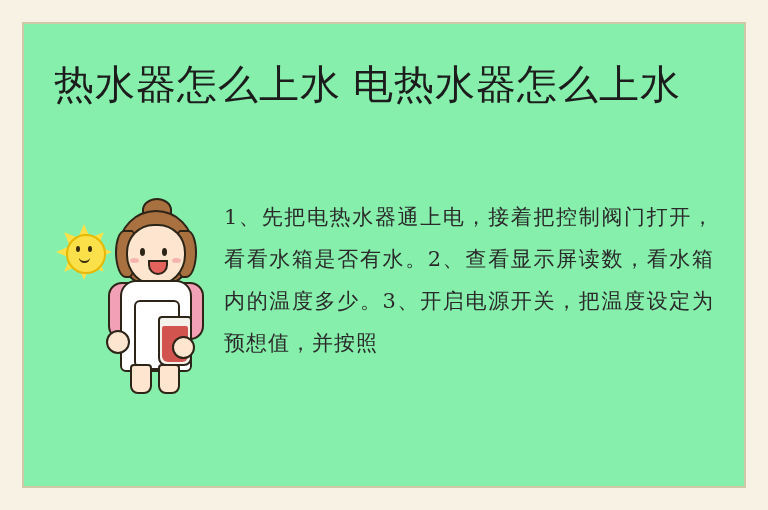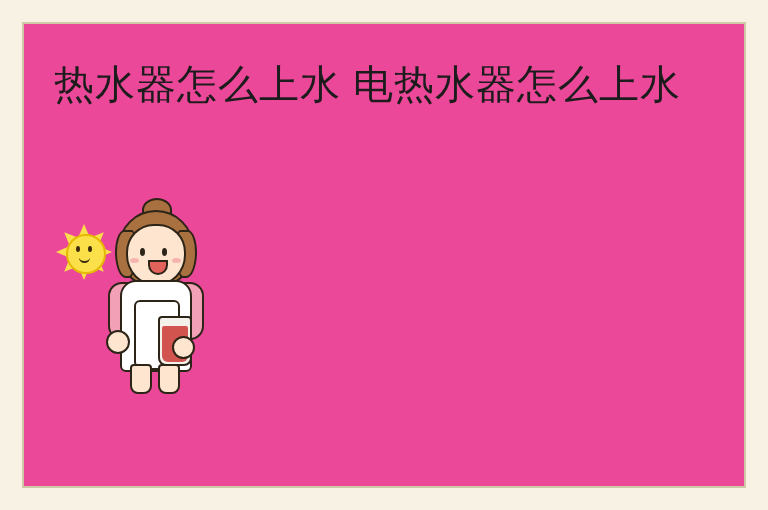--- a/index.html
+++ b/index.html
@@ -14,21 +14,21 @@
     overflow: hidden;
   }
   .card {
     position: absolute;
     left: 22px;
     top: 22px;
     width: 724px;
     height: 466px;
     box-sizing: border-box;
     border: 2px solid #cfc9a8;
-    background: #ec4899;
+    background: #86efac;
   }
   .title {
     position: absolute;
     left: 30px;
     top: 32px;
     width: 640px;
     font-size: 40px;
     line-height: 56px;
     color: #1c1c1c;
     font-family: "Liberation Sans", sans-serif;
@@ -341,15 +341,16 @@
         </div>
         <div class="hand-r"></div>
         <div class="legs">
           <div class="leg l"></div>
           <div class="leg r"></div>
         </div>
       </div>
 
     </div>
 
+    <div class="body-text">1、先把电热水器通上电，接着把控制阀门打开，看看水箱是否有水。2、查看显示屏读数，看水箱内的温度多少。3、开启电源开关，把温度设定为预想值，并按照</div>
 
   </div>
 </div>
 
 </body></html>

